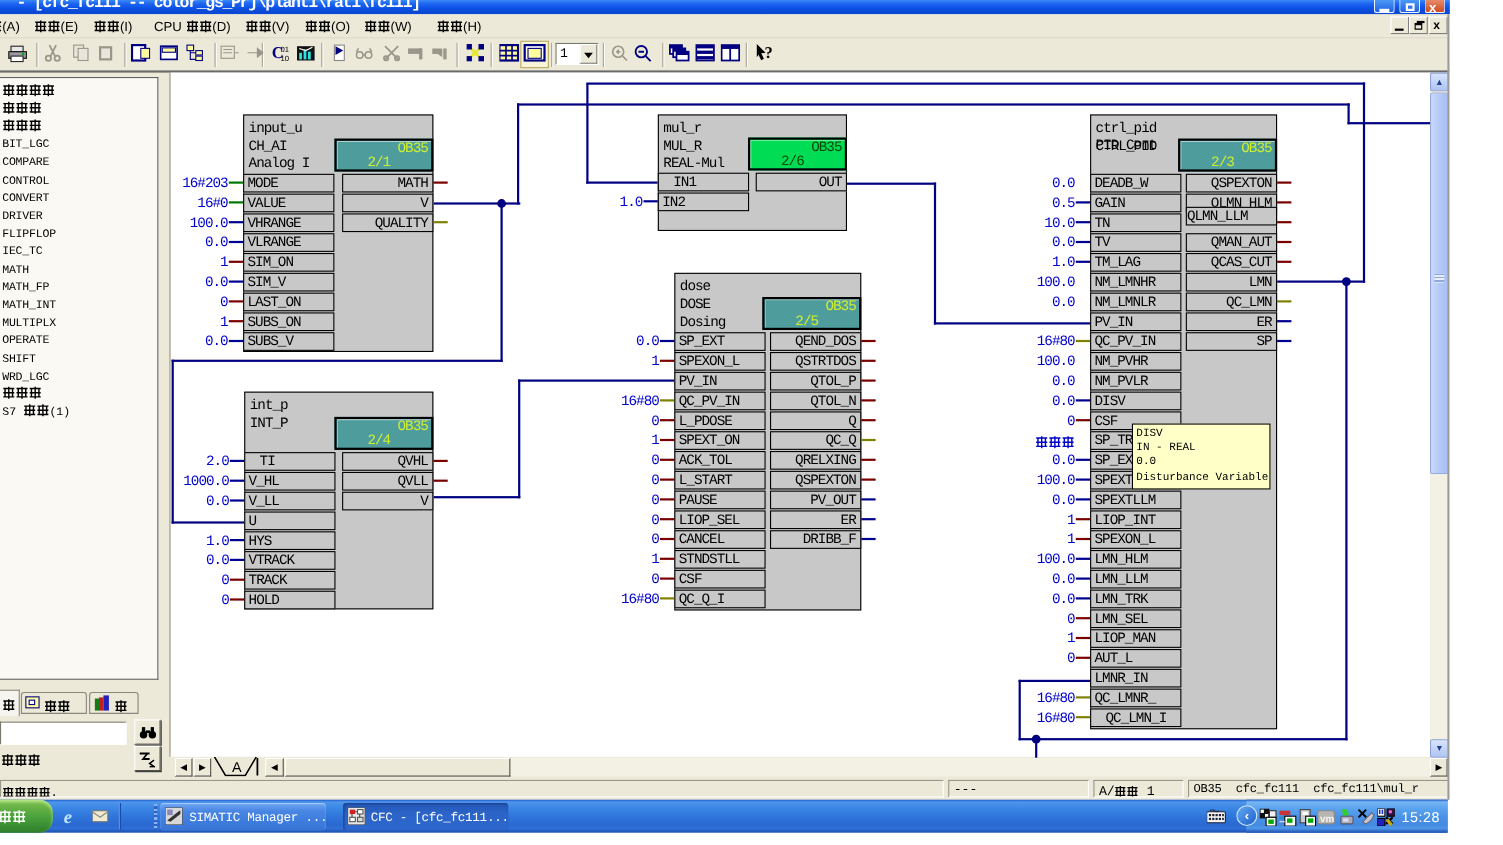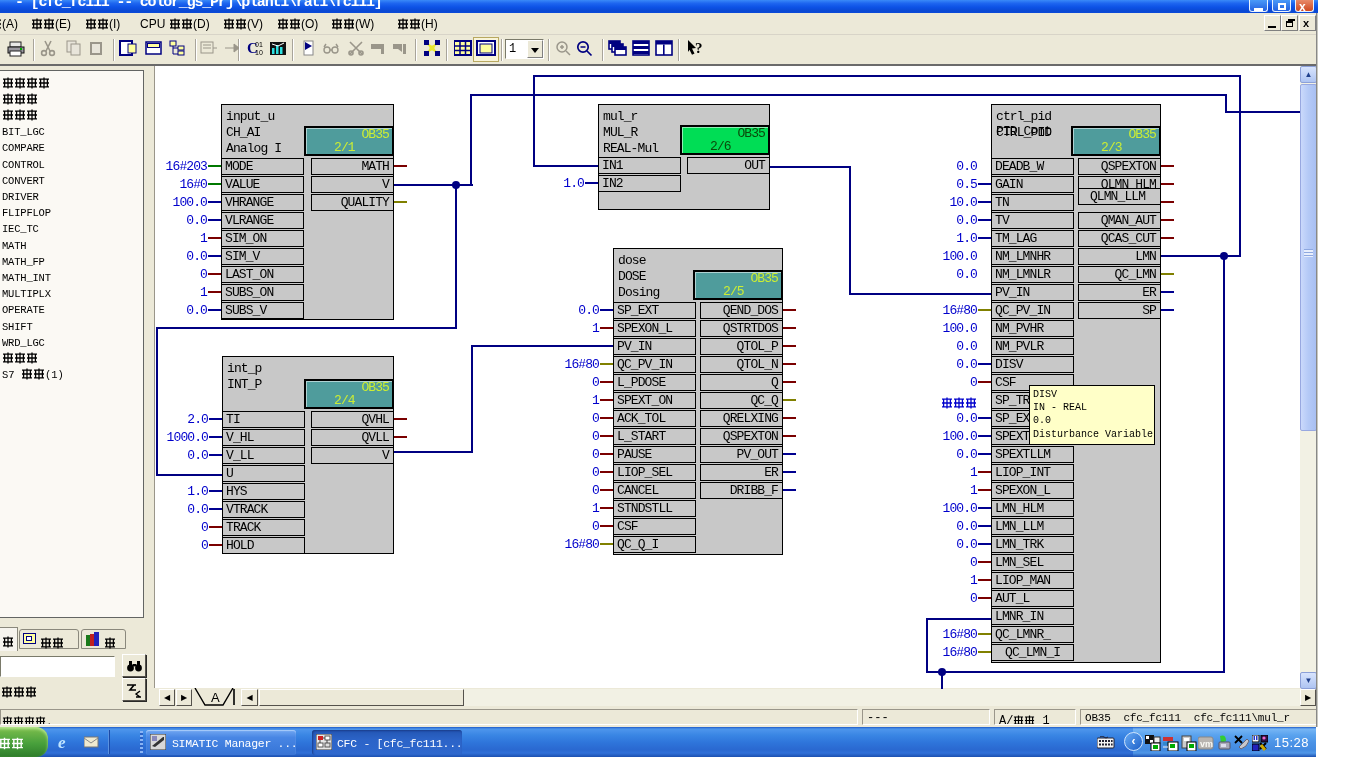--- a/index.html
+++ b/index.html
@@ -506,21 +506,21 @@
 <div class="pin" style="left:311px;top:194px;width:83px;padding-right:4px;text-align:right">QUALITY</div>
 <div class="a" style="left:394px;top:201px;width:13px;height:2px;background:#808000"></div>
 <div class="a" style="left:598px;top:104px;width:172px;height:106px;background:#c8c8c8;border:1px solid #000"></div>
 <div class="hdr" style="left:603px;top:109px">mul_r</div>
 <div class="hdr" style="left:603px;top:125px">MUL_R</div>
 <div class="hdr" style="left:603px;top:141px">REAL-Mul</div>
 <div class="a" style="left:680px;top:125px;width:90px;height:30px;background:#00dd55;border:2px solid #000;box-shadow:inset 1px 1px 0 rgba(255,255,255,.55)">
 <div class="a m" style="right:3px;top:-1px;font-size:13px;letter-spacing:-0.9px;color:#0a4a0a">OB35</div>
 <div class="a m" style="left:28px;top:12px;font-size:13px;letter-spacing:-0.9px;color:#0a4a0a">2/6</div>
   </div>
-<div class="pin" style="left:598px;top:157px;width:83px;padding-left:3px">IN1</div>
+<div class="pin" style="left:598px;top:157px;width:83px;padding-left:13px">IN1</div>
 <div class="pin" style="left:598px;top:175px;width:83px;padding-left:3px">IN2</div>
 <div class="val" style="left:384px;top:177px">1.0</div>
 <div class="a" style="left:585px;top:182px;width:13px;height:2px;background:#000090"></div>
 <div class="pin" style="left:687px;top:157px;width:83px;padding-right:4px;text-align:right">OUT</div>
 <div class="a" style="left:613px;top:248px;width:170px;height:307px;background:#c8c8c8;border:1px solid #000"></div>
 <div class="hdr" style="left:618px;top:253px">dose</div>
 <div class="hdr" style="left:618px;top:269px">DOSE</div>
 <div class="hdr" style="left:618px;top:285px">Dosing</div>
 <div class="a" style="left:693px;top:270px;width:90px;height:30px;background:#4f9c9c;border:2px solid #000;box-shadow:inset 1px 1px 0 rgba(255,255,255,.55)">
 <div class="a m" style="right:3px;top:-1px;font-size:13px;letter-spacing:-0.9px;color:#ccee33">OB35</div>
@@ -589,21 +589,21 @@
 <div class="pin" style="left:700px;top:482px;width:83px;padding-right:4px;text-align:right">DRIBB_F</div>
 <div class="a" style="left:783px;top:489px;width:13px;height:2px;background:#000090"></div>
 <div class="a" style="left:222px;top:356px;width:172px;height:198px;background:#c8c8c8;border:1px solid #000"></div>
 <div class="hdr" style="left:227px;top:361px">int_p</div>
 <div class="hdr" style="left:227px;top:377px">INT_P</div>
 <div class="hdr" style="left:227px;top:410px">Integrat</div>
 <div class="a" style="left:304px;top:379px;width:90px;height:30px;background:#4f9c9c;border:2px solid #000;box-shadow:inset 1px 1px 0 rgba(255,255,255,.55)">
 <div class="a m" style="right:3px;top:-1px;font-size:13px;letter-spacing:-0.9px;color:#ccee33">OB35</div>
 <div class="a m" style="left:28px;top:12px;font-size:13px;letter-spacing:-0.9px;color:#ccee33">2/4</div>
   </div>
-<div class="pin" style="left:222px;top:411px;width:83px;padding-left:3px">TI</div>
+<div class="pin" style="left:222px;top:411px;width:83px;padding-left:13px">TI</div>
 <div class="val" style="left:8px;top:413px">2.0</div>
 <div class="a" style="left:209px;top:418px;width:13px;height:2px;background:#000090"></div>
 <div class="pin" style="left:222px;top:429px;width:83px;padding-left:3px">V_HL</div>
 <div class="val" style="left:8px;top:431px">1000.0</div>
 <div class="a" style="left:209px;top:436px;width:13px;height:2px;background:#000090"></div>
 <div class="pin" style="left:222px;top:447px;width:83px;padding-left:3px">V_LL</div>
 <div class="val" style="left:8px;top:449px">0.0</div>
 <div class="a" style="left:209px;top:454px;width:13px;height:2px;background:#000090"></div>
 <div class="pin" style="left:222px;top:465px;width:83px;padding-left:3px">U</div>
 <div class="pin" style="left:222px;top:483px;width:83px;padding-left:3px">HYS</div>
@@ -714,21 +714,21 @@
 <div class="pin" style="left:991px;top:626px;width:83px;padding-left:3px">QC_LMNR_</div>
 <div class="val" style="left:777px;top:628px">16#80</div>
 <div class="a" style="left:978px;top:633px;width:13px;height:2px;background:#808000"></div>
 <div class="pin" style="left:991px;top:644px;width:83px;padding-left:13px">QC_LMN_I</div>
 <div class="val" style="left:777px;top:646px">16#80</div>
 <div class="a" style="left:978px;top:651px;width:13px;height:2px;background:#808000"></div>
 <div class="pin" style="left:1078px;top:158px;width:83px;padding-right:4px;text-align:right">QSPEXTON</div>
 <div class="a" style="left:1161px;top:165px;width:13px;height:2px;background:#7a0000"></div>
 <div class="pin" style="left:1078px;top:176px;width:83px;padding-right:4px;text-align:right">QLMN_HLM</div>
 <div class="a" style="left:1161px;top:183px;width:13px;height:2px;background:#7a0000"></div>
-<div class="pin" style="left:1078px;top:188px;width:83px;padding-right:4px;text-align:center">QLMN_LLM</div>
+<div class="pin" style="left:1078px;top:188px;width:83px;padding-right:4px;text-align:left">QLMN_LLM</div>
 <div class="a" style="left:1161px;top:201px;width:13px;height:2px;background:#7a0000"></div>
 <div class="pin" style="left:1078px;top:212px;width:83px;padding-right:4px;text-align:right">QMAN_AUT</div>
 <div class="a" style="left:1161px;top:219px;width:13px;height:2px;background:#7a0000"></div>
 <div class="pin" style="left:1078px;top:230px;width:83px;padding-right:4px;text-align:right">QCAS_CUT</div>
 <div class="a" style="left:1161px;top:237px;width:13px;height:2px;background:#7a0000"></div>
 <div class="pin" style="left:1078px;top:248px;width:83px;padding-right:4px;text-align:right">LMN</div>
 <div class="pin" style="left:1078px;top:266px;width:83px;padding-right:4px;text-align:right">QC_LMN</div>
 <div class="a" style="left:1161px;top:273px;width:13px;height:2px;background:#808000"></div>
 <div class="pin" style="left:1078px;top:284px;width:83px;padding-right:4px;text-align:right">ER</div>
 <div class="a" style="left:1161px;top:291px;width:13px;height:2px;background:#000090"></div>

